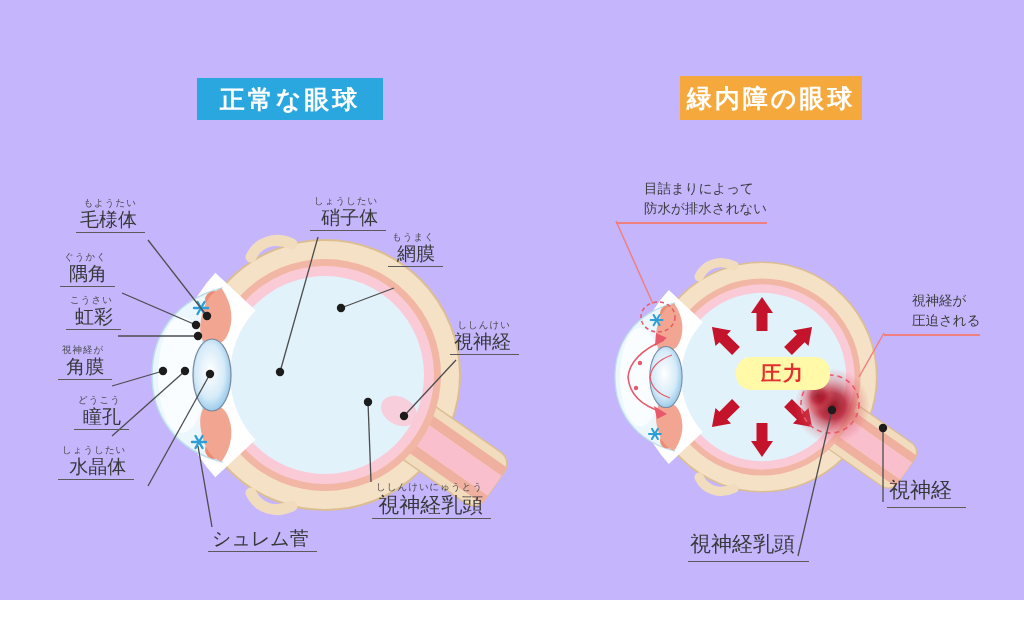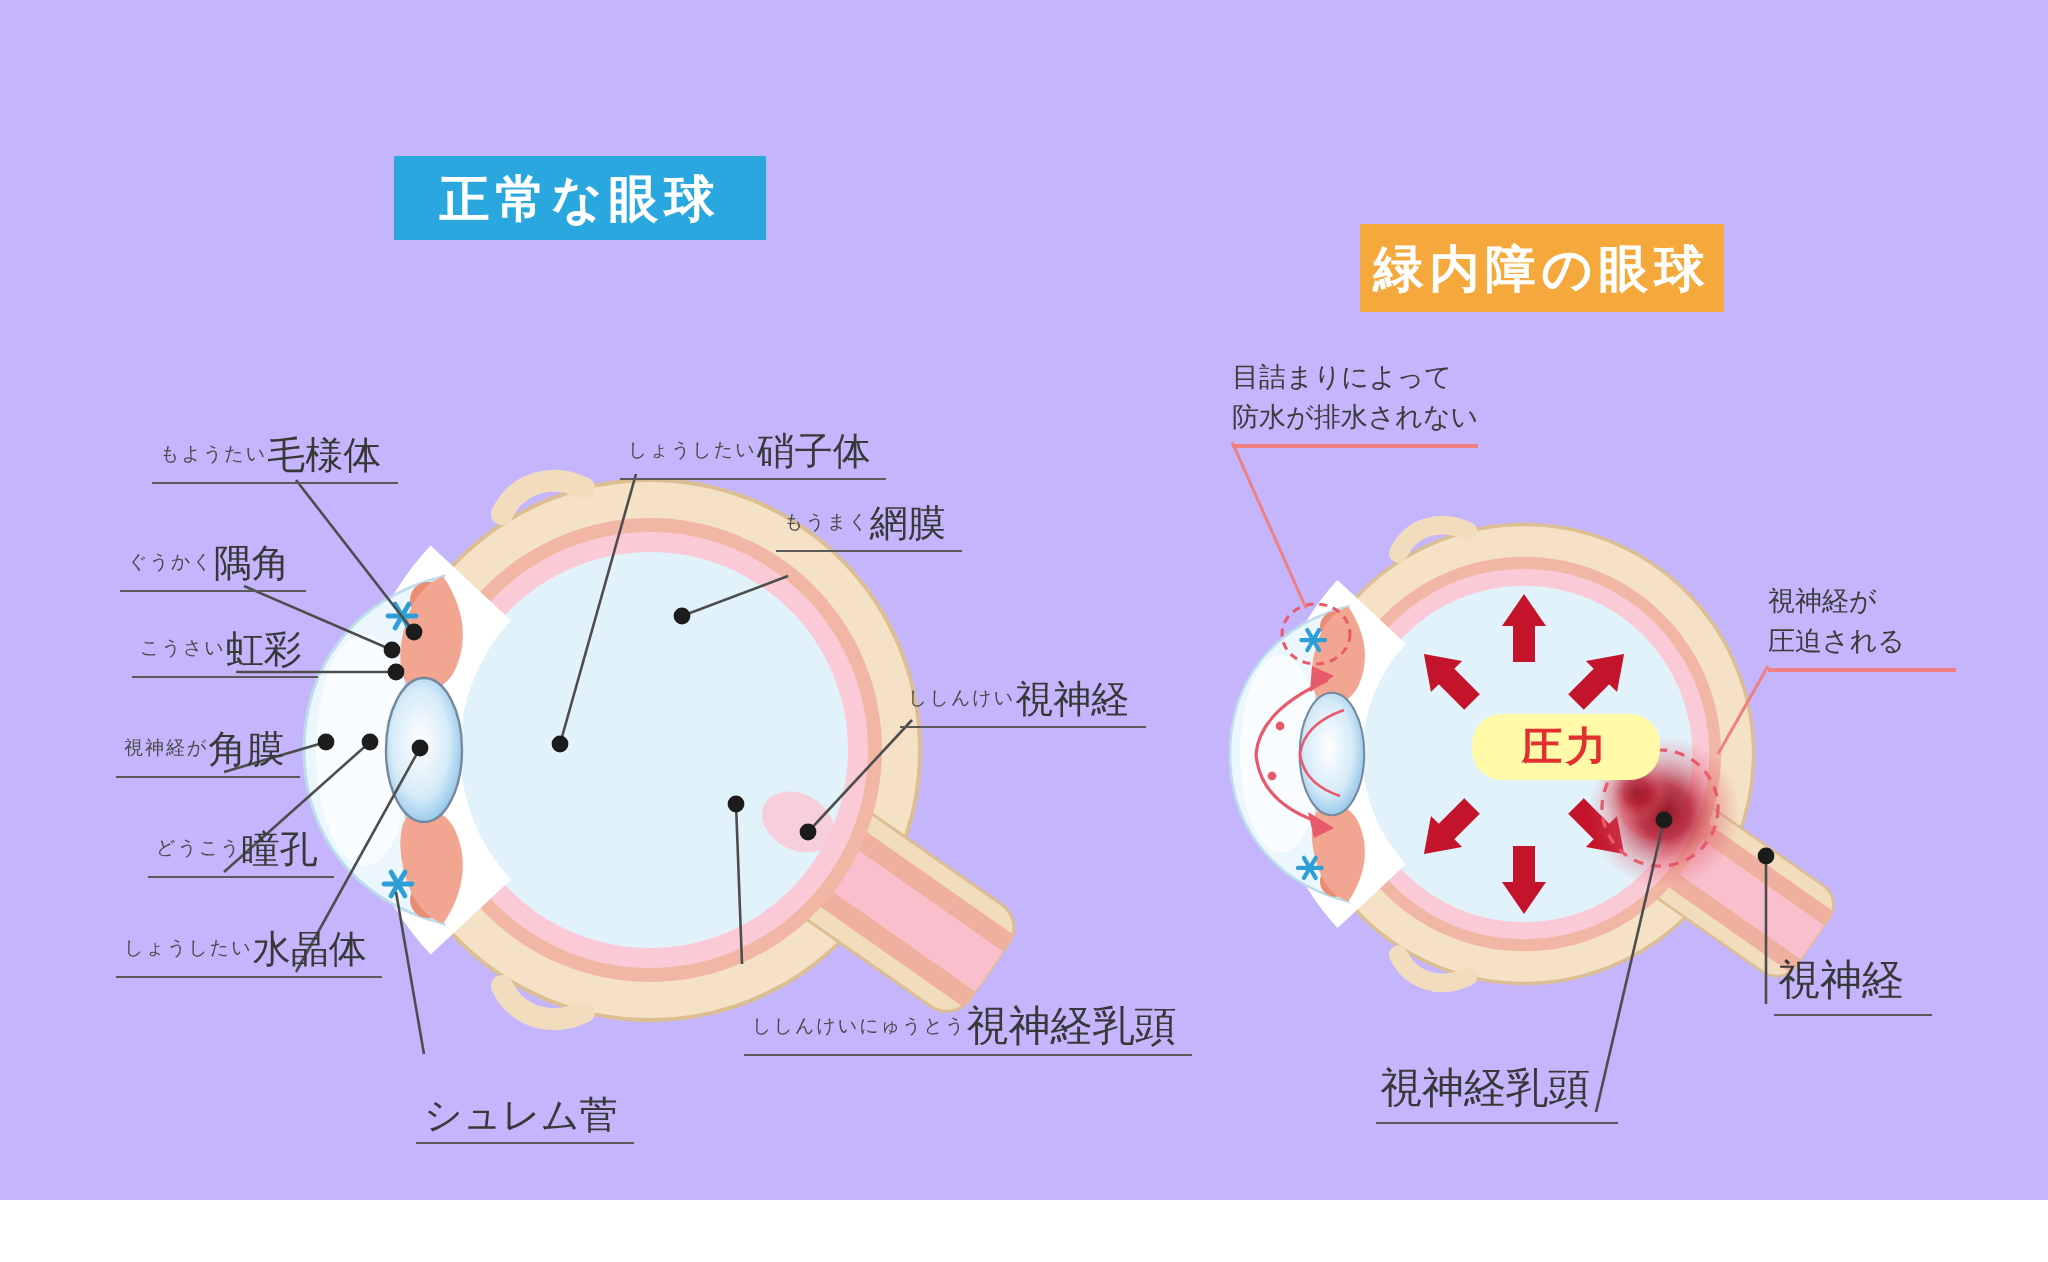--- a/index.html
+++ b/index.html
@@ -2,29 +2,29 @@
 <html><head>
 <meta charset="utf-8">
 <style>
   html,body{margin:0;padding:0;background:#fff;}
   .stage{position:relative;width:1024px;height:600px;background:#c4b5fd;overflow:hidden;
          font-family:"Liberation Sans",sans-serif;}
   .layer{position:absolute;top:0;}
   .panel-title{position:absolute;display:flex;align-items:center;justify-content:center;
                color:#ffffff;font-weight:bold;font-size:25px;letter-spacing:3px;}
   .title-normal{left:197px;top:78px;width:186px;height:42px;background:#2BA7DF;}
-  .title-glaucoma{left:680px;top:76px;width:182px;height:44px;background:#F5A93C;margin-top:36px;}
-  .lbl{position:absolute;display:inline-flex;align-items:center;
-       color:#383838;border-bottom:1.4px solid #5a5a5a;padding:0 8px 1px 4px;line-height:1.15;margin-top:20px;}
+  .title-glaucoma{left:680px;top:76px;width:182px;height:44px;background:#F5A93C;}
+  .lbl{position:absolute;display:inline-flex;flex-direction:column;align-items:flex-end;
+       color:#383838;border-bottom:1.4px solid #5a5a5a;padding:0 8px 1px 4px;line-height:1.15;}
   .lbl .furi{font-size:9.5px;color:#4a4a4a;letter-spacing:1px;white-space:nowrap;}
   .lbl .main{font-size:19px;white-space:nowrap;}
   .lbl.big .main{font-size:21px;}
   .annot{position:absolute;font-size:13.5px;color:#3c3c3c;line-height:1.5;
          border-bottom:2px solid #F08080;padding-bottom:2px;white-space:nowrap;}
-  .annot span{display:block;}
+  .annot span{display:block;margin-left:28px;}
   .pressure{position:absolute;left:736px;top:357px;background:#FFF9A8;color:#E23030;
             font-size:20px;font-weight:bold;padding:3px 25px;border-radius:15px;letter-spacing:2px;}
   .plain-lbl{position:absolute;color:#383838;font-size:21px;border-bottom:1.4px solid #5a5a5a;
              padding:0 14px 3px 2px;white-space:nowrap;}
 </style>
 </head>
 <body>
 
 <div class="stage">
 

